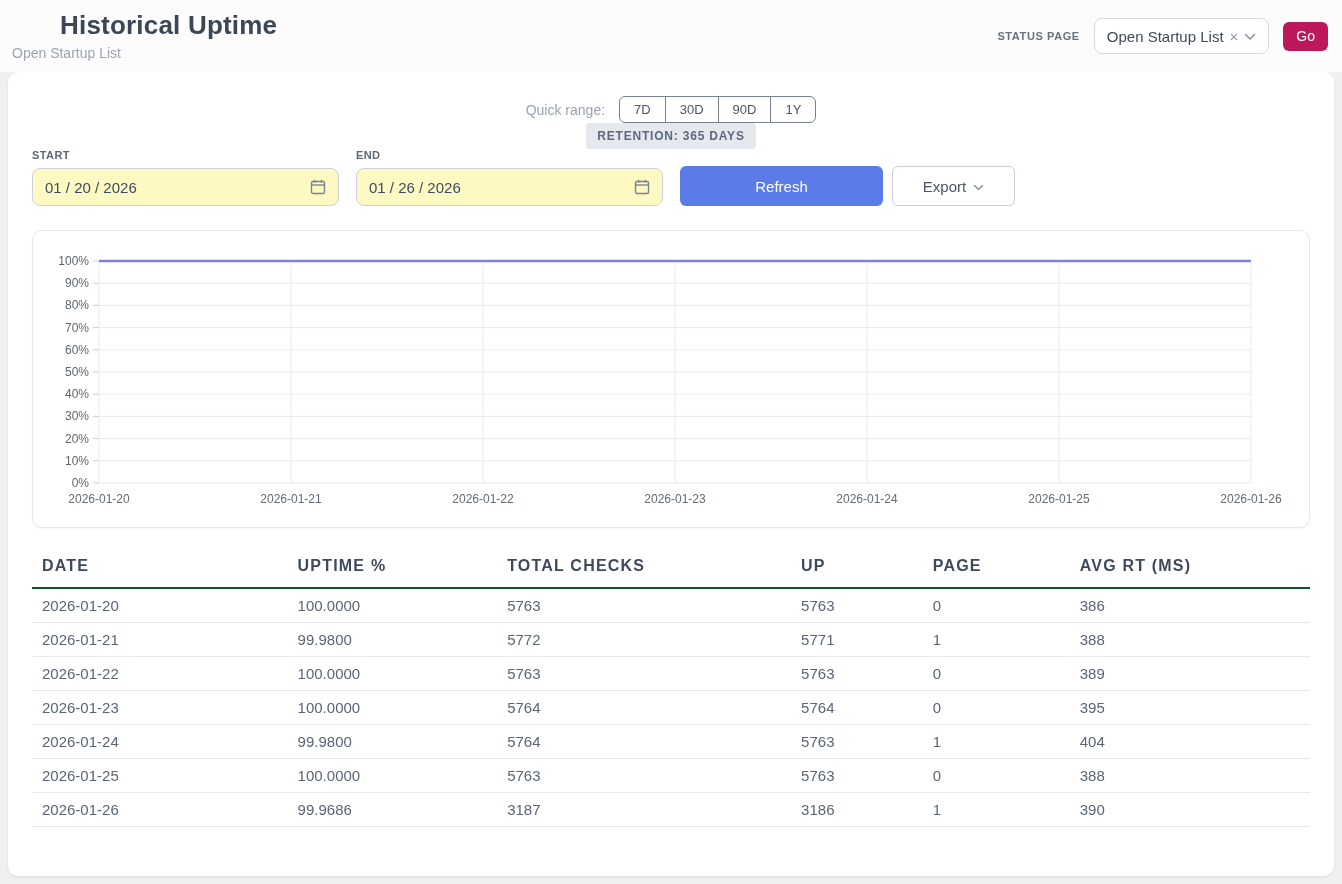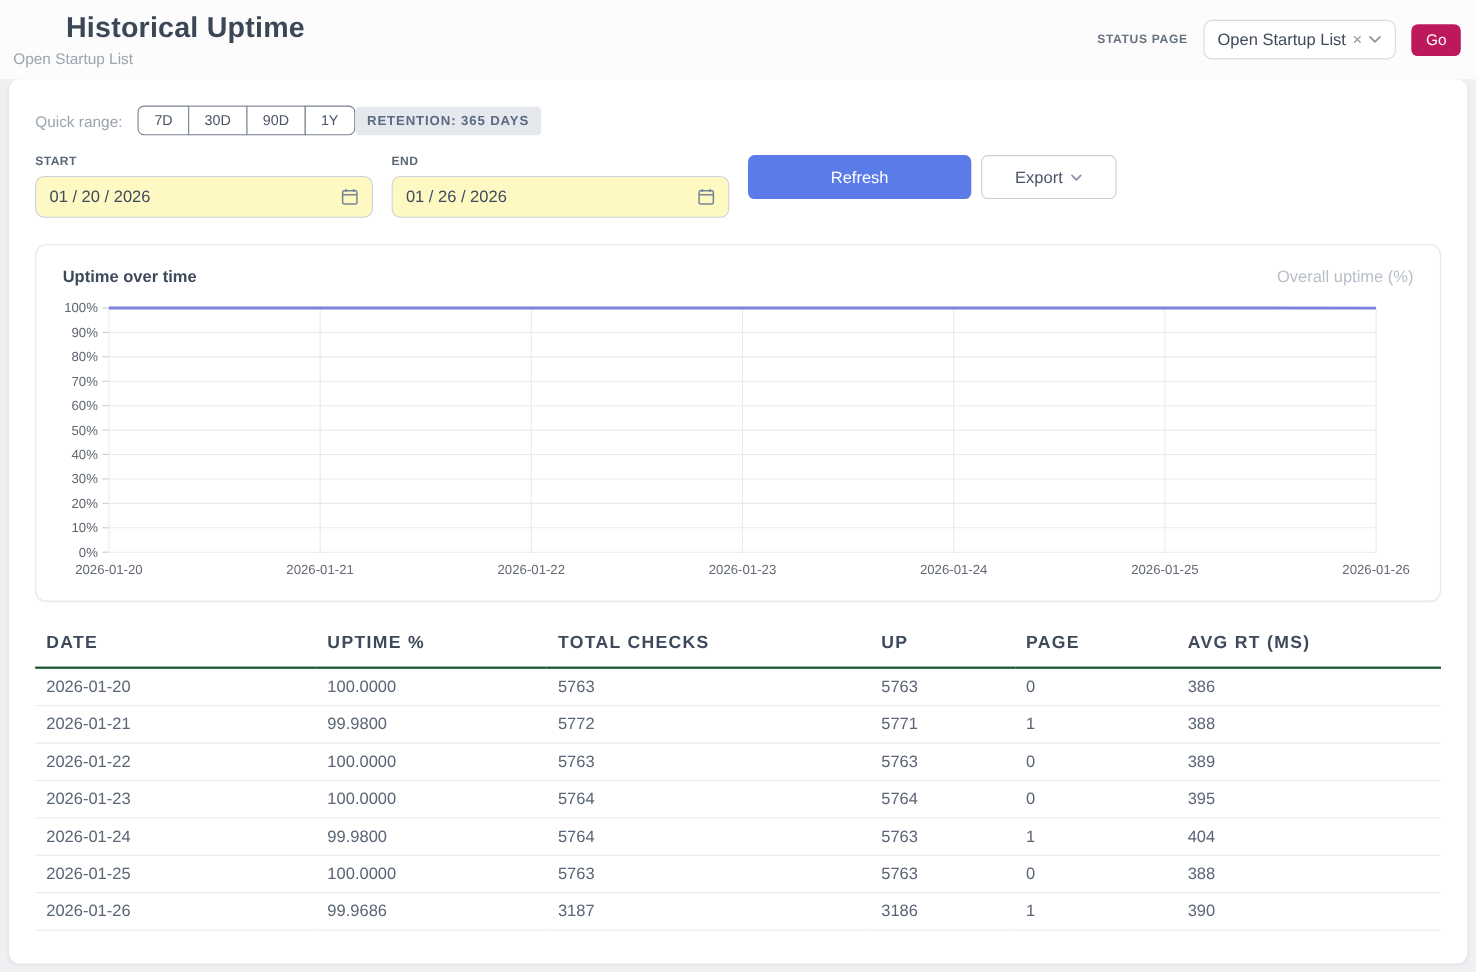--- a/index.html
+++ b/index.html
@@ -38,37 +38,37 @@
   
   .main-card {
     margin: 0 8px 8px 8px;
     background: #fff;
     border-radius: 10px;
     box-shadow: 0 1px 3px rgba(30,40,60,0.08);
     padding: 24px 24px 16px 24px;
     height: 804px;
   }
   
-  .row-top { display: flex; justify-content: flex-start; align-items: center; }
+  .row-top { display: flex; justify-content: space-between; align-items: center; flex-direction: column; }
   .qr-wrap { display: flex; align-items: center; gap: 14px; }
   .qr-label { font-size: 14px; color: #9aa3b0; }
   .qr-group { display: flex; }
   .qr-btn {
     background: #fff; border: 1px solid #79828f; color: #4a5568;
     font-size: 13px; font-family: inherit; padding: 4px 14px; height: 27px;
     margin-left: -1px; cursor: pointer;
   }
   .qr-btn:first-child { border-radius: 6px 0 0 6px; margin-left: 0; }
   .qr-btn:last-child { border-radius: 0 6px 6px 0; }
   .retention-badge {
     background: #e5e8ed; color: #5d6980; font-size: 12px; font-weight: 700;
     letter-spacing: 0.8px; padding: 6px 11px; border-radius: 4px;
   }
   
-  .row-fields { display: flex; align-items: flex-start; margin-top: 18px; }
+  .row-fields { display: flex; align-items: flex-end; }
   .field { display: flex; flex-direction: column; }
   .field-label { font-size: 11px; font-weight: 600; color: #5c6878; letter-spacing: 0.4px; margin-bottom: 7px; }
   .input-box {
     background: #fef9c3; border: 1px solid #ccd1da; border-radius: 8px;
     height: 38px; display: flex; align-items: center; justify-content: space-between;
     padding: 0 12px; cursor: text;
   }
   .input-box .val { font-size: 15px; color: #3f4b5d; }
   .select-box { cursor: pointer; }
   .w-start { width: 307px; margin-right: 17px; }
@@ -186,24 +186,20 @@
       <span>Export</span>
       <span>
         <svg width="11" height="8" viewBox="0 0 11 8">
             <polyline class="chev" points="1.5,1.5 5.5,5.5 9.5,1.5"></polyline>
           </svg>
       </span>
     </button>
   </div>
 
   <div class="chart-card">
-    <div class="chart-head">
-      <span class="chart-title">Uptime over time</span>
-      <span class="chart-legend">Overall uptime (%)</span>
-    </div>
     <svg class="chart-svg" width="1225" height="260">
         <line x1="42" y1="232" x2="1194" y2="232" stroke="#e8eaec" stroke-width="1"></line>
         <line x1="36" y1="232" x2="42" y2="232" stroke="#c9cdd3" stroke-width="1"></line>
         <text x="32" y="236" text-anchor="end" font-size="12" fill="#5f6670">0%</text>
         <line x1="42" y1="209.8" x2="1194" y2="209.8" stroke="#e8eaec" stroke-width="1"></line>
         <line x1="36" y1="209.8" x2="42" y2="209.8" stroke="#c9cdd3" stroke-width="1"></line>
         <text x="32" y="213.8" text-anchor="end" font-size="12" fill="#5f6670">10%</text>
         <line x1="42" y1="187.6" x2="1194" y2="187.6" stroke="#e8eaec" stroke-width="1"></line>
         <line x1="36" y1="187.6" x2="42" y2="187.6" stroke="#c9cdd3" stroke-width="1"></line>
         <text x="32" y="191.6" text-anchor="end" font-size="12" fill="#5f6670">20%</text>

